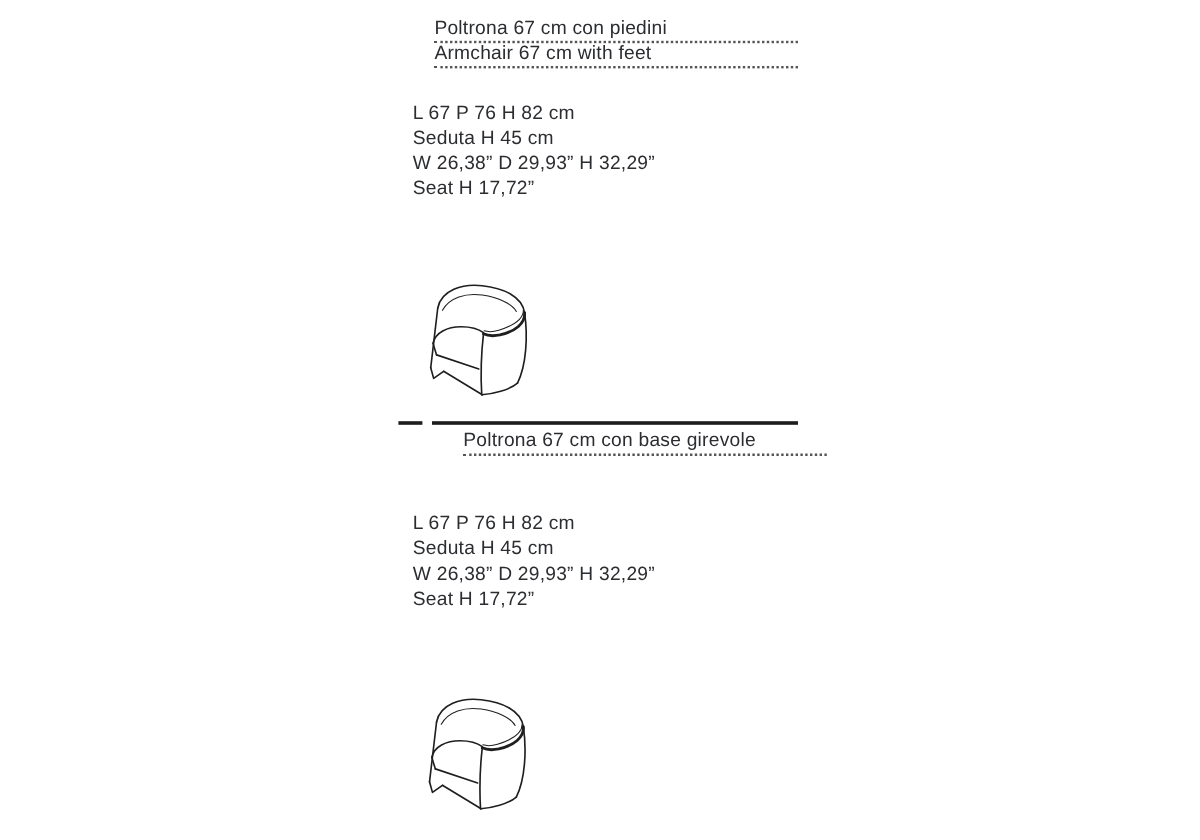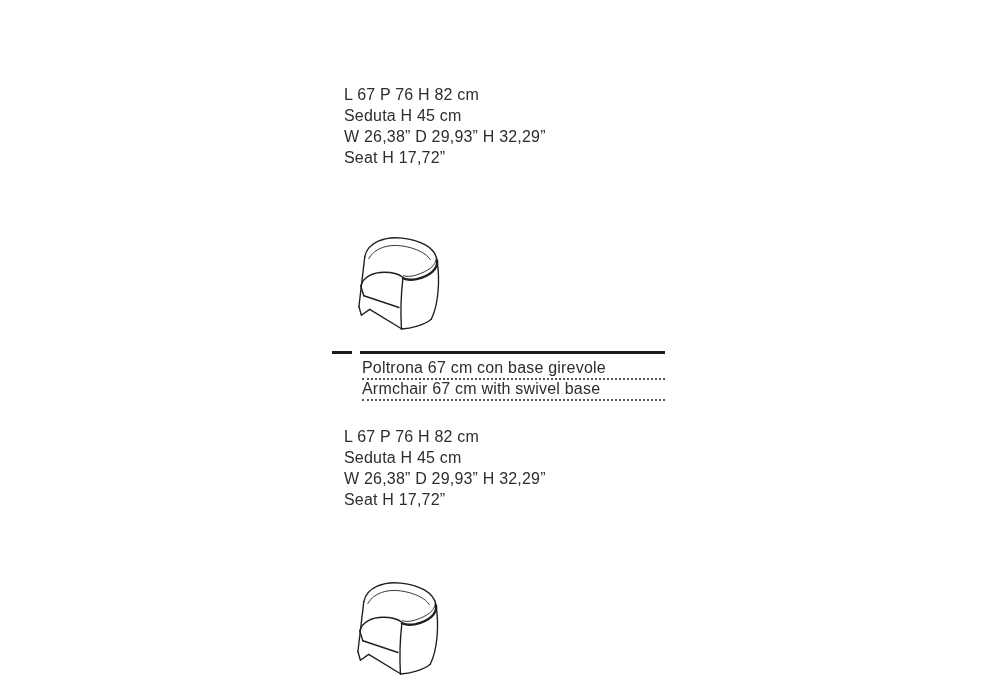--- a/index.html
+++ b/index.html
@@ -42,20 +42,22 @@
     left:360px;top:351px;width:305px;height:3px;
     background:var(--rule-color);
   }
   .chair-figure{width:86px;height:98px;}
   .chair-figure svg{display:block;width:100%;height:100%;}
 </style>
 </head>
 <body>
 
 <div class="abs title-block" style="top:15px;">
+  <div class="title-row">Poltrona 67 cm con piedini</div>
+  <div class="title-row">Armchair 67 cm with feet</div>
 </div>
 
 <div class="abs specs-block" style="top:84px;">
   <div class="spec-line">L 67 P 76 H 82 cm</div>
   <div class="spec-line">Seduta H 45 cm</div>
   <div class="spec-line">W 26,38” D 29,93” H 32,29”</div>
   <div class="spec-line">Seat H 17,72”</div>
 </div>
 
 <div class="abs chair-figure" style="left:356px;top:236px;">
@@ -74,23 +76,22 @@
       <path d="M5,51 C7,42 17,37 29,37 C38,37 44,39 48,42"></path>
       <path d="M5,51 C6,55 7,58 8,61"></path>
       <path d="M8,61 L44,73"></path>
     </g>
   </svg>
 </div>
 
 <div class="abs divider-dash"></div>
 <div class="abs divider-rule"></div>
 
-<div class="abs title-block" style="top:359px;">
+<div class="abs title-block" style="top:359px;margin-left:24px;">
   <div class="title-row">Poltrona 67 cm con base girevole</div>
-  <div class="title-row">Armchair 67 cm with swivel base</div>
 </div>
 
 <div class="abs specs-block" style="top:426px;">
   <div class="spec-line">L 67 P 76 H 82 cm</div>
   <div class="spec-line">Seduta H 45 cm</div>
   <div class="spec-line">W 26,38” D 29,93” H 32,29”</div>
   <div class="spec-line">Seat H 17,72”</div>
 </div>
 
 <div class="abs chair-figure" style="left:355px;top:581px;">

